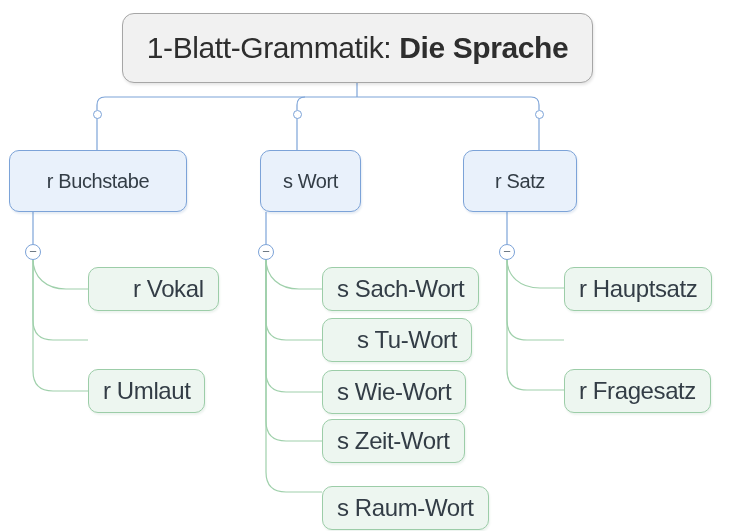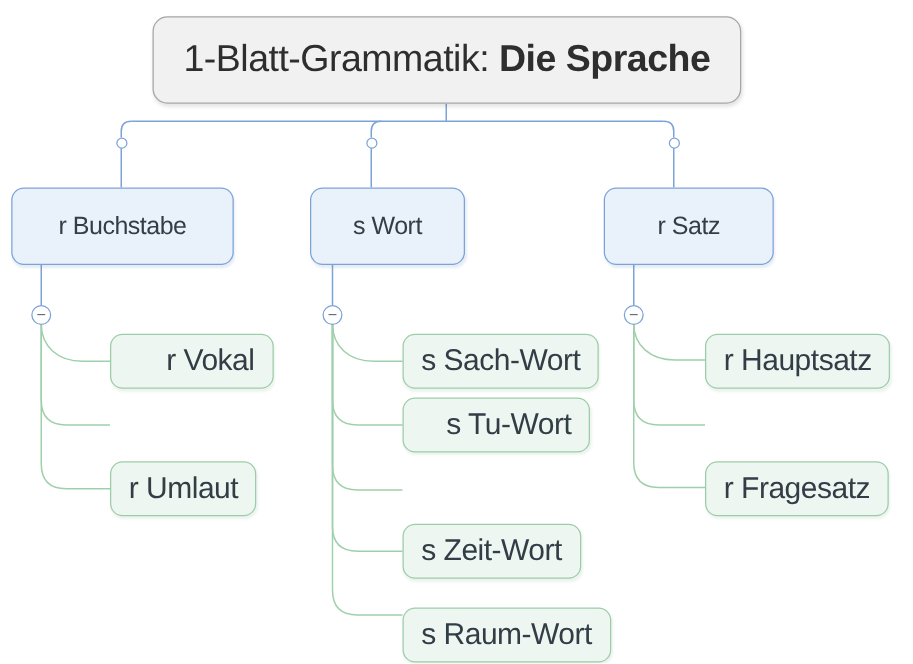--- a/index.html
+++ b/index.html
@@ -19,22 +19,22 @@
     box-shadow:1px 2px 3px rgba(0,0,0,0.10);
   }
   .root .bold { font-weight:700; }
 
   .branch {
     height:62px; background:#e9f1fb; border:1px solid #7ca3d8; border-radius:10px;
     text-align:center; line-height:60px; font-size:20px;
     box-shadow:1px 2px 2px rgba(90,130,180,0.15);
   }
   .branch-1 { left:9px;   top:150px; width:178px; }
-  .branch-2 { left:248px; top:150px; width:124px; }
-  .branch-3 { left:483px; top:150px; width:136px; }
+  .branch-2 { left:260px; top:150px; width:101px; }
+  .branch-3 { left:463px; top:150px; width:114px; }
 
   .leaf {
     height:44px; background:#edf6f0; border:1px solid #9ccda8; border-radius:10px;
     line-height:42px; font-size:24px; padding:0 14px; width:max-content;
     box-shadow:1px 2px 2px rgba(110,160,120,0.12);
   }
 
   .knob {
     position:absolute; width:9px; height:9px; box-sizing:border-box;
     border:1px solid #7ca3d8; border-radius:50%; background:#ffffff;
@@ -103,19 +103,20 @@
   </div>
   <div class="collapse" style="left:499px; top:244px;">
     <span class="sym">−</span>
   </div>
 
   <div class="node leaf" style="left:88px; top:267px;padding-left:44px;">r Vokal</div>
   <div class="node leaf" style="left:88px; top:369px;">r Umlaut</div>
 
   <div class="node leaf" style="left:322px; top:267px;text-align:center;">s Sach-Wort</div>
   <div class="node leaf" style="left:322px; top:318px;padding-left:34px;">s Tu-Wort</div>
+  <div class="node leaf" style="left:322px; top:370px;">s Wie-Wort</div>
   <div class="node leaf" style="left:322px; top:419px;">s Zeit-Wort</div>
   <div class="node leaf" style="left:322px; top:486px;">s Raum-Wort</div>
 
   <div class="node leaf" style="left:564px; top:267px;">r Hauptsatz</div>
   <div class="node leaf" style="left:564px; top:369px;">r Fragesatz</div>
 
 </div>
 
 </body></html>

